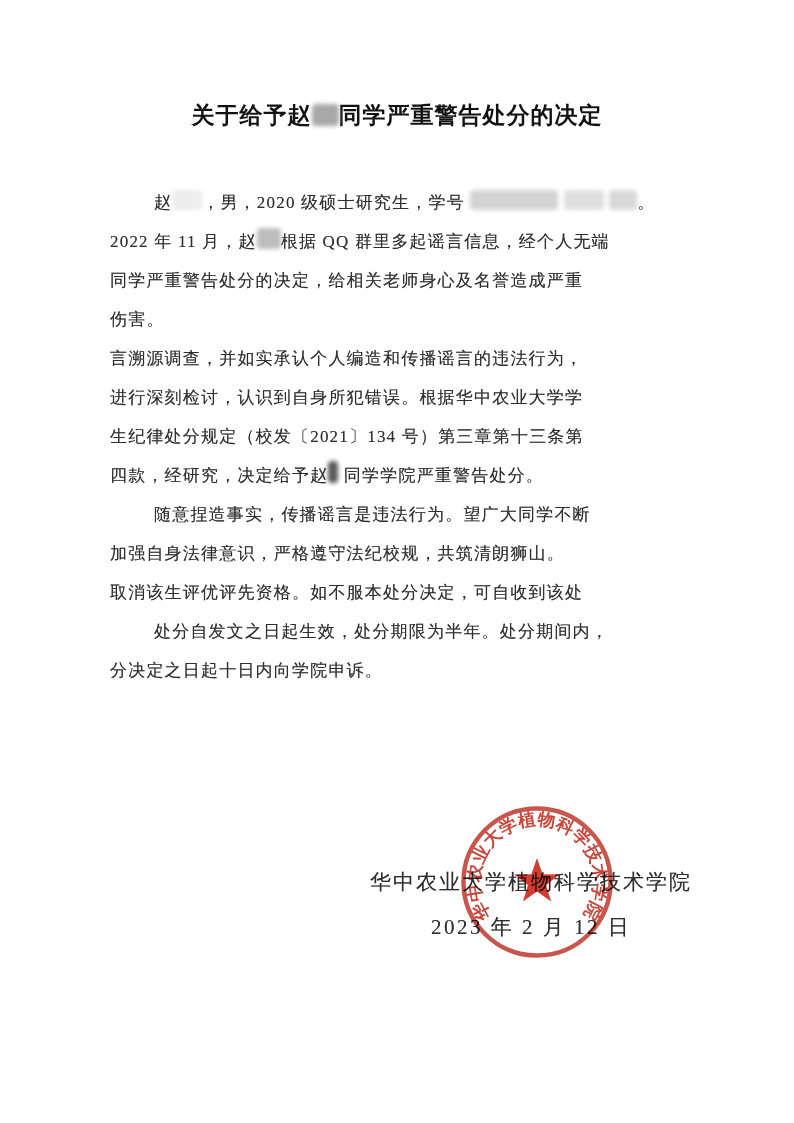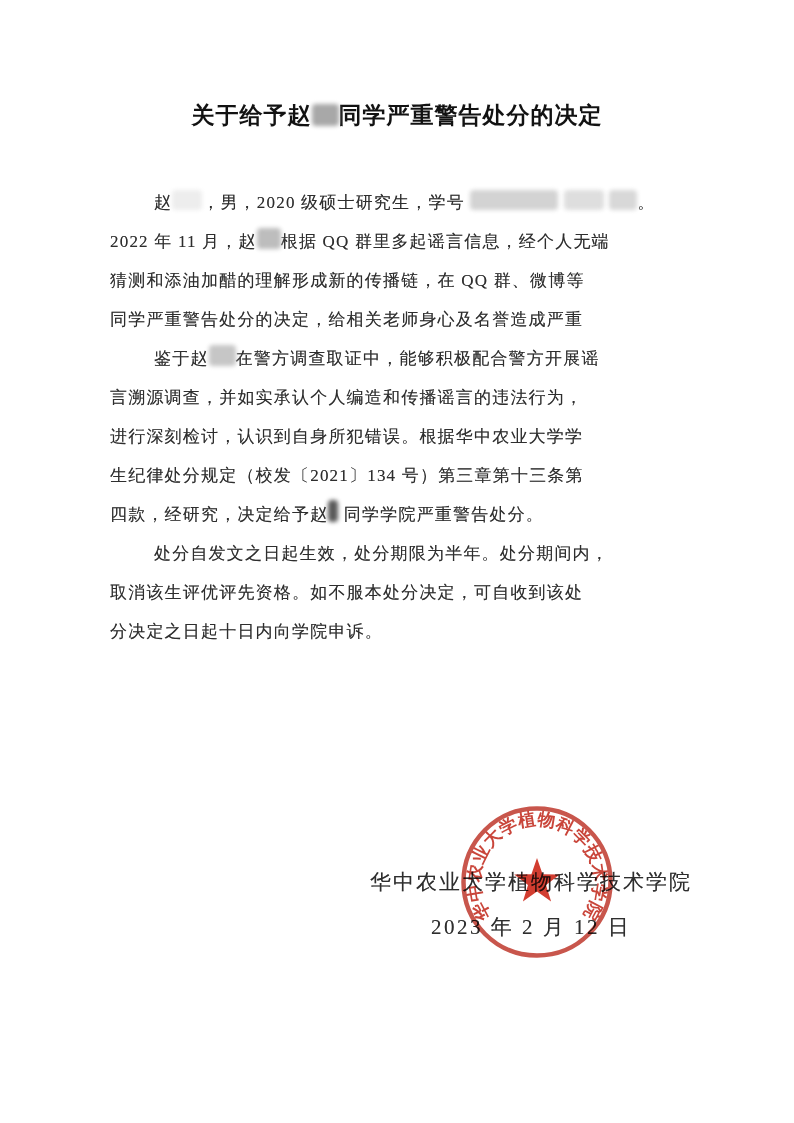--- a/index.html
+++ b/index.html
@@ -44,29 +44,30 @@
 </head>
 <body>
 
 <div class="page">
 
   <div class="doc-title"><span>关于给予赵</span><span class="redact" style="width: 27px; height: 22px; background: rgb(168, 168, 168);"></span><span>同学严重警告处分的决定</span></div>
 
   <div class="body-text">
       <div class="line indent"><span>赵</span><span class="redact" style="width: 30px; height: 20px; background: rgb(237, 237, 237);"></span><span>，男，2020 级硕士研究生，学号 </span><span class="redact" style="width: 88px; height: 20px; background: rgb(211, 211, 211);"></span><span> </span><span class="redact" style="width: 40px; height: 20px; background: rgb(222, 222, 222);"></span><span> </span><span class="redact" style="width: 28px; height: 20px; background: rgb(216, 216, 216);"></span><span>。</span></div>
       <div class="line"><span>2022 年 11 月，赵</span><span class="redact" style="width: 24px; height: 21px; background: rgb(189, 189, 189);"></span><span>根据 QQ 群里多起谣言信息，经个人无端</span></div>
-      <div class="line"><span>猜测和添油加醋的理解形成新的传播链，在 QQ 群、微博等</span></div>
       <div class="line"><span>同学严重警告处分的决定，给相关老师身心及名誉造成严重</span></div>
-      <div class="line indent"><span>鉴于赵</span><span class="redact" style="width: 27px; height: 21px; background: rgb(198, 198, 198);"></span><span>在警方调查取证中，能够积极配合警方开展谣</span></div>
+      <div class="line"><span>伤害。</span></div>
       <div class="line"><span>言溯源调查，并如实承认个人编造和传播谣言的违法行为，</span></div>
       <div class="line"><span>进行深刻检讨，认识到自身所犯错误。根据华中农业大学学</span></div>
       <div class="line"><span>生纪律处分规定（校发〔2021〕134 号）第三章第十三条第</span></div>
       <div class="line"><span>四款，经研究，决定给予赵</span><span class="redact" style="width: 10px; height: 22px; background: rgb(90, 90, 90);"></span><span> 同学学院严重警告处分。</span></div>
+      <div class="line indent"><span>随意捏造事实，传播谣言是违法行为。望广大同学不断</span></div>
+      <div class="line"><span>加强自身法律意识，严格遵守法纪校规，共筑清朗狮山。</span></div>
+      <div class="line"><span>取消该生评优评先资格。如不服本处分决定，可自收到该处</span></div>
       <div class="line indent"><span>处分自发文之日起生效，处分期限为半年。处分期间内，</span></div>
-      <div class="line"><span>取消该生评优评先资格。如不服本处分决定，可自收到该处</span></div>
       <div class="line"><span>分决定之日起十日内向学院申诉。</span></div>
     </div>
 
   <div class="signature">
     <div class="sig-org">华中农业大学植物科学技术学院</div>
     <div class="sig-date">2023 年 2 月 12 日</div>
   </div>
 
   <svg class="seal" viewBox="0 0 158 158">
     <defs>

